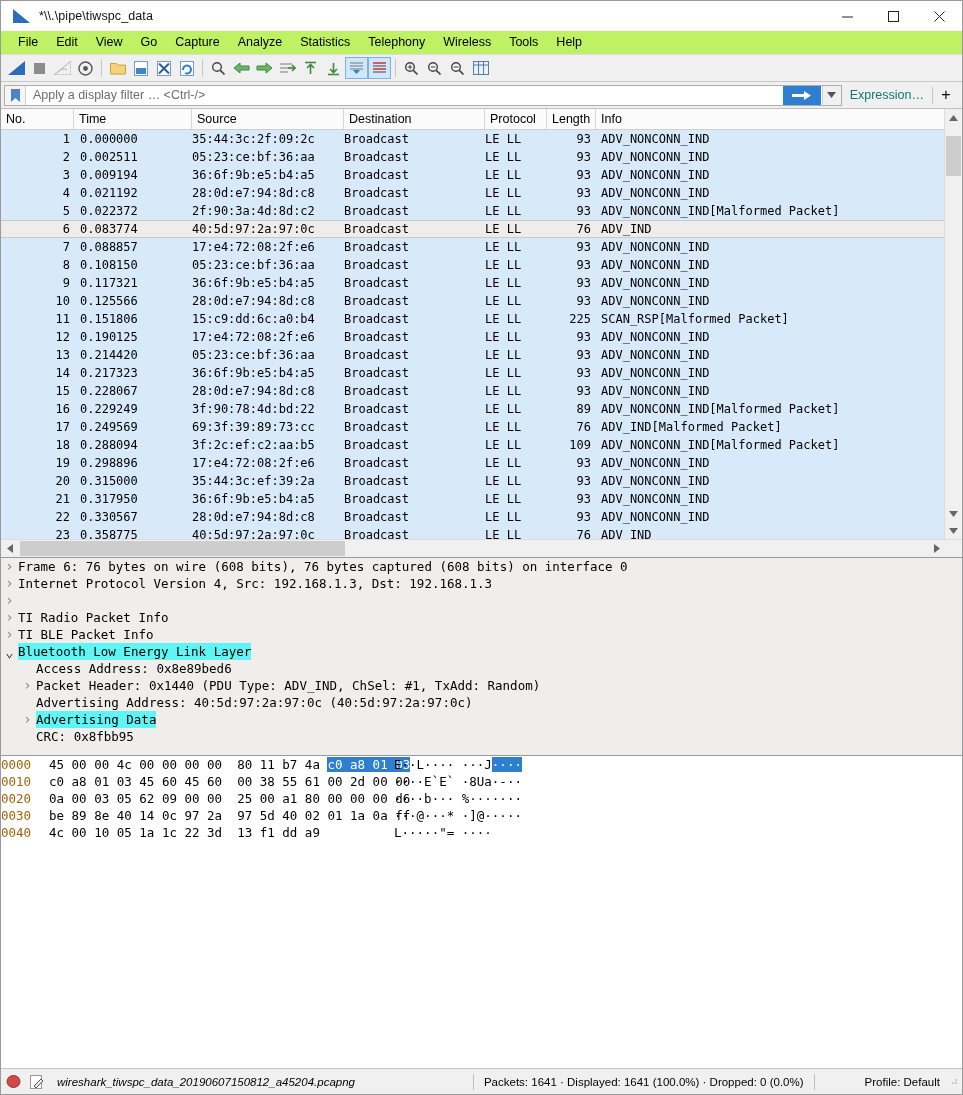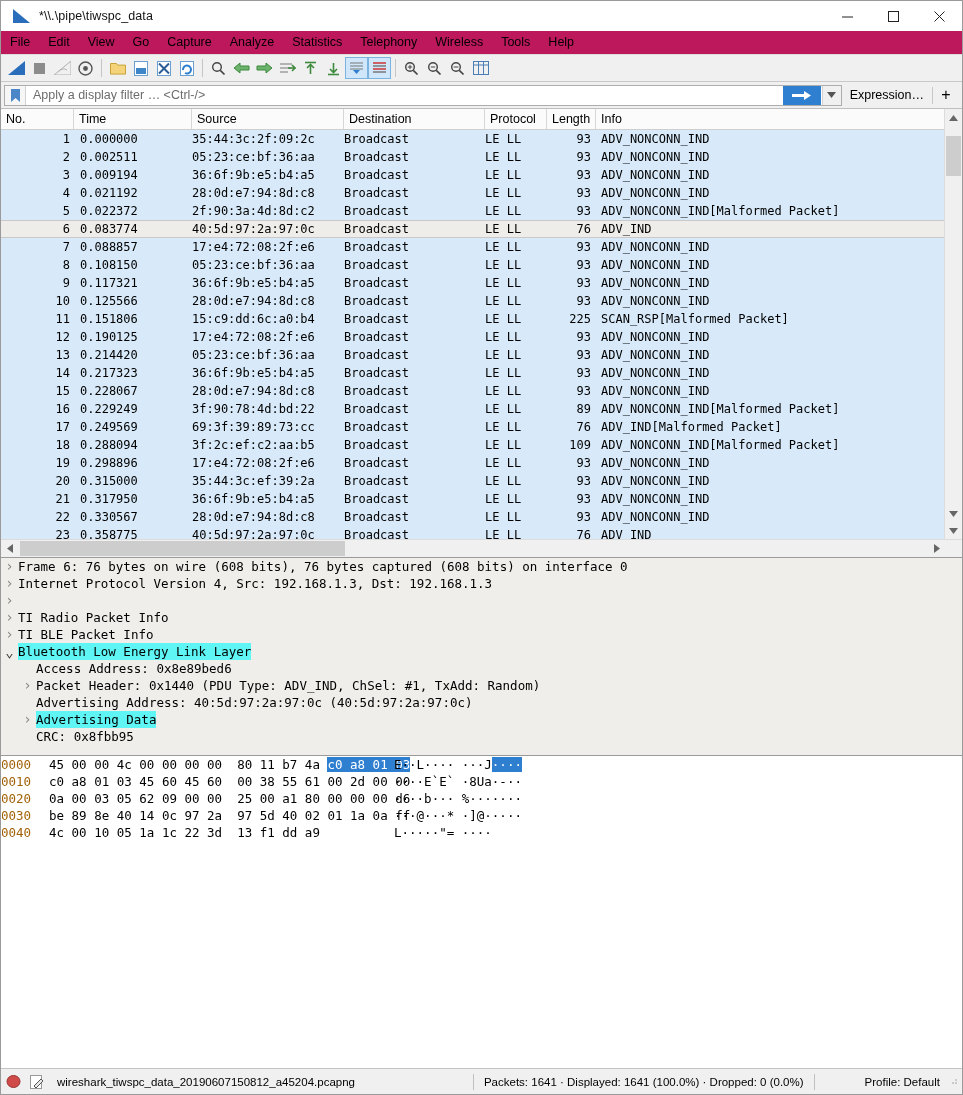--- a/index.html
+++ b/index.html
@@ -19,22 +19,22 @@
   .tb-icon{width:17px;height:14px;margin-left:12px;margin-right:9px;position:relative;flex:0 0 auto;}
   .tb-icon .fin{position:absolute;left:0;top:0;width:0;height:0;
       border-left:17px solid #2a6ebb;border-top:14px solid transparent;}
   .tb-title{font-size:12.5px;color:#111;letter-spacing:0.1px;}
   .tb-spacer{flex:1 1 auto;}
   .wbtn{width:46px;height:30px;display:flex;align-items:center;justify-content:center;
         flex:0 0 auto;}
   .wbtn svg{display:block;}
 
   
-  .menubar{height:23px;background:#be185d;display:flex;align-items:center;
-           flex:0 0 auto;}
+  .menubar{height:23px;background:#bef264;display:flex;align-items:center;
+           padding-left:8px;flex:0 0 auto;}
   .menu-item{padding:2px 9px;font-size:12.5px;color:#000;line-height:17px;}
 
   
   .toolbar{height:26px;background:#f0f0f0;display:flex;align-items:center;
            border-top:1px solid #dcdcdc;border-bottom:1px solid #c9c9c9;
            padding-left:4px;flex:0 0 auto;}
   .tbtn{width:23px;height:22px;display:flex;align-items:center;justify-content:center;flex:0 0 auto;}
   .tbtn.sel{background:#cfe6fb;border:1px solid #7bb3e0;box-sizing:border-box;}
   .tsep{width:1px;height:18px;background:#c6c6c6;margin:0 4px;flex:0 0 auto;}
 
@@ -43,21 +43,21 @@
              flex:0 0 auto;border-bottom:1px solid #bfbfbf;padding:0 3px;}
   .filter-input{flex:1 1 auto;height:21px;background:#fff;border:1px solid #adadad;
       display:flex;align-items:center;box-sizing:border-box;}
   .fi-book{width:20px;height:19px;display:flex;align-items:center;justify-content:center;
       border-right:1px solid #d2d2d2;flex:0 0 auto;background:#f6f6f6;}
   .fi-text{padding-left:7px;color:#6d6d6d;font-size:12.5px;flex:1 1 auto;}
   .fi-apply{width:38px;height:19px;display:flex;align-items:center;justify-content:center;
       background:#2f7fd0;margin-right:1px;flex:0 0 auto;}
   .fi-drop{width:18px;height:19px;display:flex;align-items:center;justify-content:center;
       background:#f0f0f0;border-left:1px solid #d2d2d2;flex:0 0 auto;}
-  .expr{padding:0 8px;font-size:12.5px;color:#000000;flex:0 0 auto;}
+  .expr{padding:0 8px;font-size:12.5px;color:#0f766e;flex:0 0 auto;}
   .vsep{width:1px;height:17px;background:#c6c6c6;flex:0 0 auto;}
   .plus{width:26px;text-align:center;font-size:16px;color:#000;flex:0 0 auto;}
 
   
   .plist-wrap{flex:0 0 auto;height:448px;display:flex;flex-direction:column;
               background:#fff;border-bottom:1px solid #9a9a9a;}
   .plist-body{flex:1 1 auto;display:flex;min-height:0;}
   .plist-cols{flex:1 1 auto;display:flex;flex-direction:column;min-width:0;overflow:hidden;}
   .phead{height:20px;background:#fbfbfb;display:flex;align-items:center;
          border-bottom:1px solid #cfcfcf;flex:0 0 auto;font-size:12.5px;}
@@ -104,21 +104,21 @@
   .hx-off{width:48px;color:#a16207;box-sizing:border-box;flex:0 0 auto;}
   .hx-bytes{width:345px;box-sizing:border-box;flex:0 0 auto;}
   .hx-ascii{flex:0 0 auto;}
   .hsel{background:#2f7fd0;color:#fff;}
   .hex-leftline{position:absolute;left:0;top:0;bottom:0;width:1px;background:#ffffff;}
 
   
   .statusbar{height:25px;background:#f0f0f0;display:flex;align-items:center;
              border-top:1px solid #c3c3c3;flex:0 0 auto;font-size:11.5px;}
   .sb-ico{width:24px;display:flex;align-items:center;justify-content:center;flex:0 0 auto;}
-  .sb-file{padding-left:8px;flex:1 1 auto;color:#000;}
+  .sb-file{padding-left:8px;flex:1 1 auto;color:#000;font-style:italic;}
   .sb-sep{width:1px;height:16px;background:#c0c0c0;flex:0 0 auto;margin:0 6px;}
   .sb-cnt{flex:0 0 auto;padding:0 4px;}
   .sb-prof{flex:0 0 auto;padding:0 8px;margin-left:36px;}
   .sb-grip{width:14px;flex:0 0 auto;}
 </style>
 </head>
 <body>
 
 <div class="app">
 

